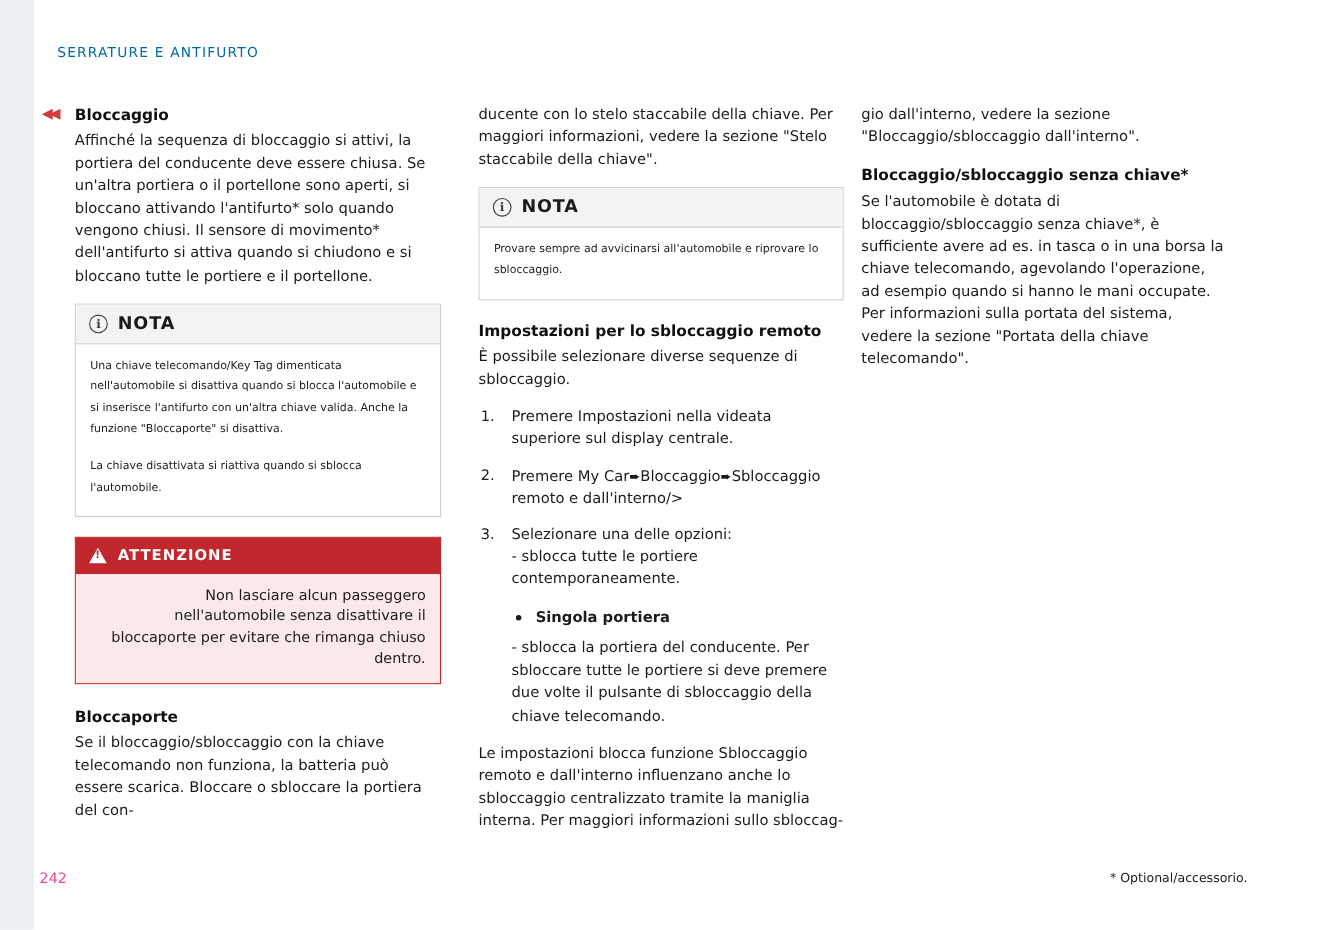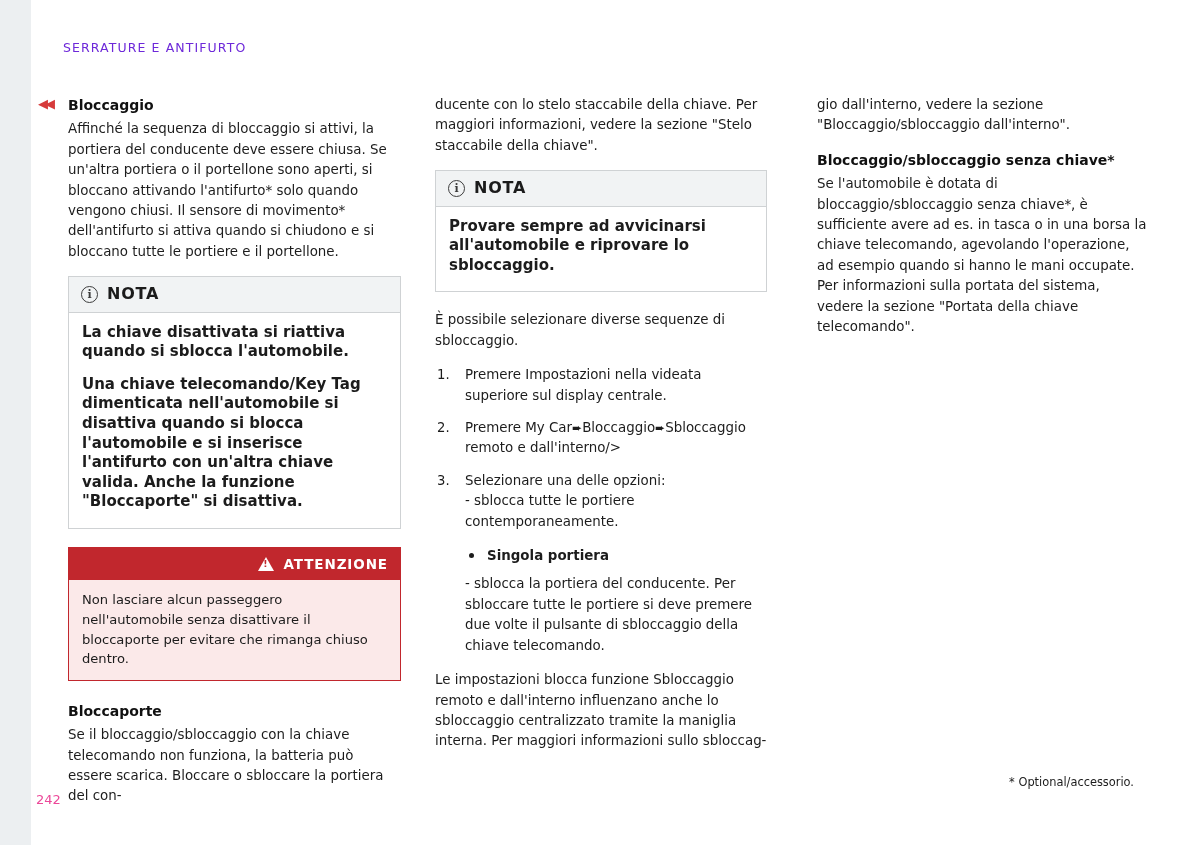--- a/index.html
+++ b/index.html
@@ -23,45 +23,45 @@
   }
   
   .left-strip {
     position: absolute;
     left: 0; top: 0;
     width: 31px; height: 845px;
     background: #eceff1;
   }
   .header {
     position: absolute;
-    left: 63px; top: 40px;
+    left: 52px; top: 40px;
     font-size: 12.5px;
     letter-spacing: 1.1px;
-    color: #6d28d9;
+    color: #0369a1;
     font-weight: 400;
   }
   .back-arrows {
     position: absolute;
     left: 38px; top: 97px;
     width: 18px; height: 14px;
     color: #d63b3b;
     font-size: 13px;
     line-height: 14px;
     letter-spacing: -3px;
   }
   .col {
     position: absolute;
     top: 95px;
     font-size: 13.4px;
     line-height: 20.4px;
     color: #1c1c1c;
   }
   .col1 { left: 68px; width: 333px; }
   .col2 { left: 435px; width: 332px; }
-  .col3 { left: 817px; width: 332px; }
+  .col3 { left: 783px; width: 332px; }
 
   h3.sec {
     font-size: 14px;
     font-weight: bold;
     margin: 0 0 4px 0;
     color: #111;
   }
   p {
     margin: 0 0 14px 0;
   }
@@ -84,23 +84,22 @@
     font-size: 16px;
     font-weight: bold;
     letter-spacing: 0.8px;
     color: #1b1b1b;
   }
   .note-body {
     padding: 10px 13px 3px 13px;
   }
   .note-body p {
     margin: 0 0 13px 0;
-    font-size: 15px;
+    font-size: 10px;
     line-height: 19.6px;
-    font-weight: bold;
   }
   .i-icon {
     width: 15px; height: 15px;
     border: 1.4px solid #3c3c3c;
     border-radius: 50%;
     display: inline-flex;
     align-items: center;
     justify-content: center;
     font-family: "DejaVu Serif", serif;
     font-size: 11px;
@@ -115,36 +114,36 @@
     margin: 6px 0 20px 0;
     border: 1px solid #c1272d;
   }
   .warn-head {
     background: #c1272d;
     color: #fff;
     display: flex;
     align-items: center;
     gap: 10px;
     padding: 6px 12px;
-    justify-content: flex-end;
   }
   .warn-title {
     font-size: 13.5px;
     font-weight: bold;
     letter-spacing: 0.9px;
   }
   .warn-body {
     background: #fbe9e9;
     padding: 10px 13px 11px 13px;
   }
   .warn-body p {
     margin: 0;
     font-size: 13.1px;
     line-height: 19.6px;
     color: #1c1c1c;
+    text-align: right;
   }
   .tri {
     width: 0; height: 0;
     border-left: 8px solid transparent;
     border-right: 8px solid transparent;
     border-bottom: 14px solid #ffffff;
     position: relative;
     flex: 0 0 auto;
   }
   .tri::after {
@@ -202,21 +201,21 @@
   .arrow { font-size: 12px; }
 
   .footer-page {
     position: absolute;
     left: 36px; bottom: 38px;
     font-size: 13px;
     color: #ec4899;
   }
   .footer-note {
     position: absolute;
-    right: 66px; bottom: 56px;
+    right: 66px; bottom: 40px;
     font-size: 11.4px;
     color: #1c1c1c;
   }
 </style>
 </head>
 <body>
 
 <div class="page">
 
   <div class="left-strip"></div>
@@ -228,22 +227,22 @@
   <div class="col col1">
     <h3 class="sec">Bloccaggio</h3>
     <p>Affinché la sequenza di bloccaggio si attivi, la portiera del conducente deve essere chiusa. Se un'altra portiera o il portellone sono aperti, si bloccano attivando l'antifurto* solo quando vengono chiusi. Il sensore di movimento* dell'antifurto si attiva quando si chiudono e si bloccano tutte le portiere e il portellone.</p>
 
     <div class="note">
       <div class="note-head">
         <span class="i-icon">i</span>
         <span class="note-title">NOTA</span>
       </div>
       <div class="note-body">
+        <p>Una chiave telecomando/Key Tag dimenticata nell'automobile si disattiva quando si blocca l'automobile e si inserisce l'antifurto con un'altra chiave valida. Anche la funzione "Bloccaporte" si disattiva.</p>
         <p>La chiave disattivata si riattiva quando si sblocca l'automobile.</p>
-        <p>Una chiave telecomando/Key Tag dimenticata nell'automobile si disattiva quando si blocca l'automobile e si inserisce l'antifurto con un'altra chiave valida. Anche la funzione "Bloccaporte" si disattiva.</p>
       </div>
     </div>
 
     <div class="warn">
       <div class="warn-head">
         <span class="tri"></span>
         <span class="warn-title">ATTENZIONE</span>
       </div>
       <div class="warn-body">
         <p>Non lasciare alcun passeggero nell'automobile senza disattivare il bloccaporte per evitare che rimanga chiuso dentro.</p>
@@ -260,20 +259,21 @@
     <div class="note">
       <div class="note-head">
         <span class="i-icon">i</span>
         <span class="note-title">NOTA</span>
       </div>
       <div class="note-body">
         <p>Provare sempre ad avvicinarsi all'automobile e riprovare lo sbloccaggio.</p>
       </div>
     </div>
 
+    <h3 class="sec">Impostazioni per lo sbloccaggio remoto</h3>
     <p>È possibile selezionare diverse sequenze di sbloccaggio.</p>
 
     <ol class="steps">
       <li>
         <span class="num">1.</span>
         <span>Premere </span><b>Impostazioni</b><span> nella videata superiore sul display centrale.</span>
       </li>
       <li>
         <span class="num">2.</span>
         <span>Premere </span><b>My Car</b><b class="arrow">➨</b><b>Bloccaggio</b><b class="arrow">➨</b><b>Sbloccaggio remoto e dall'interno/&gt;</b>

